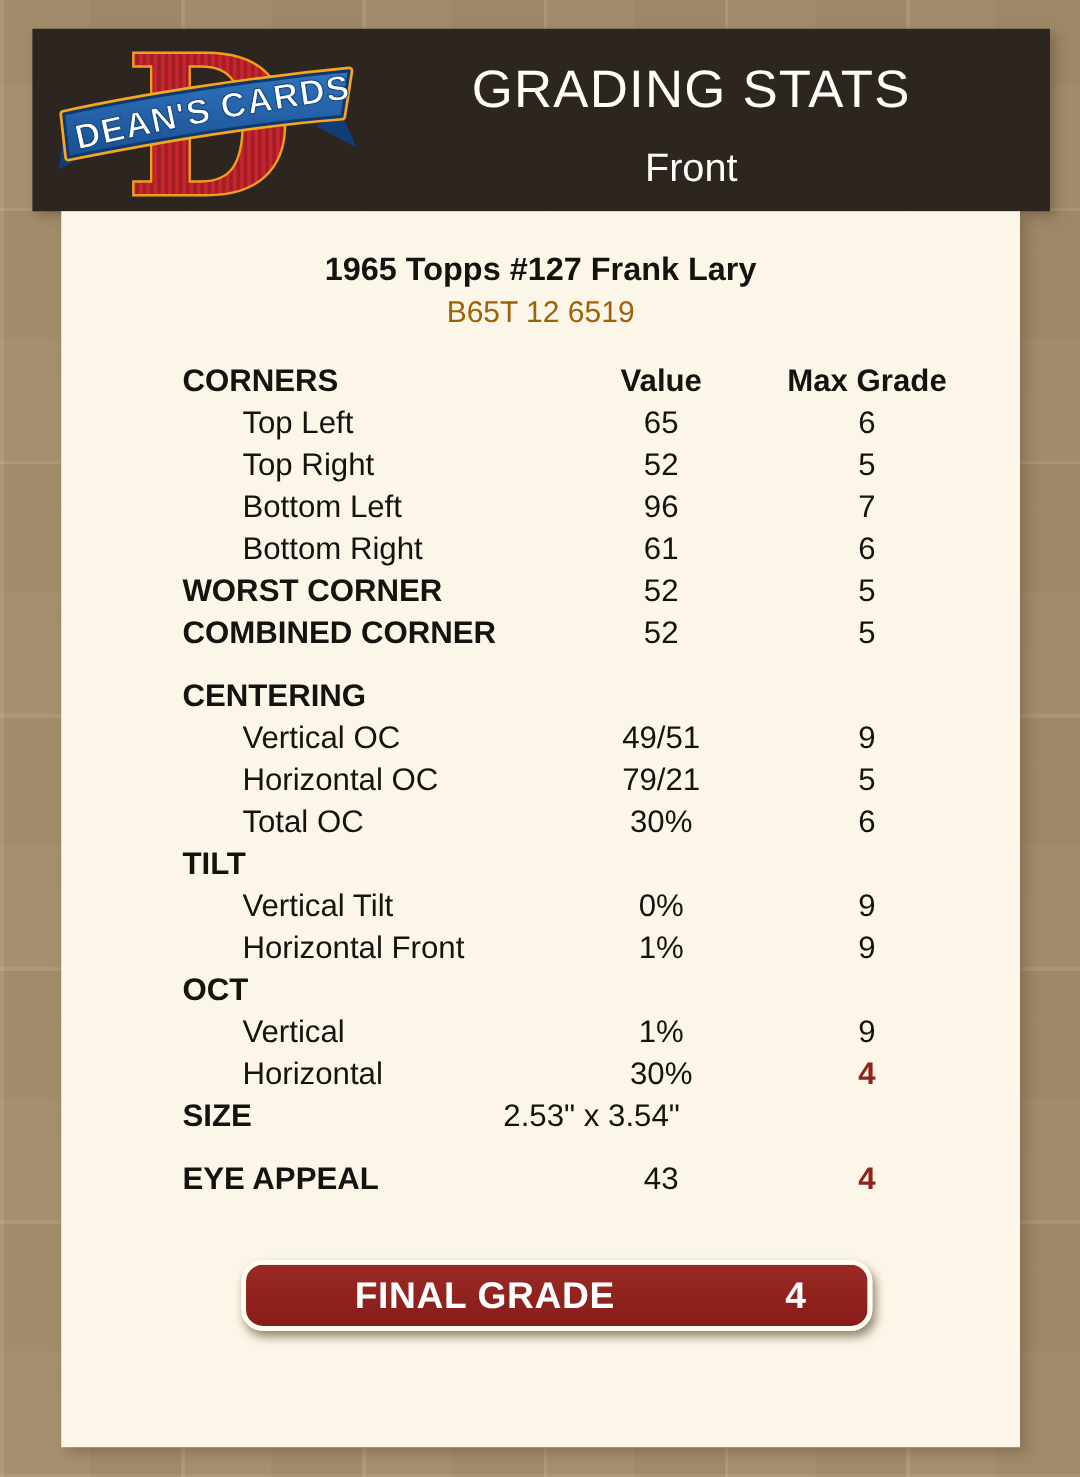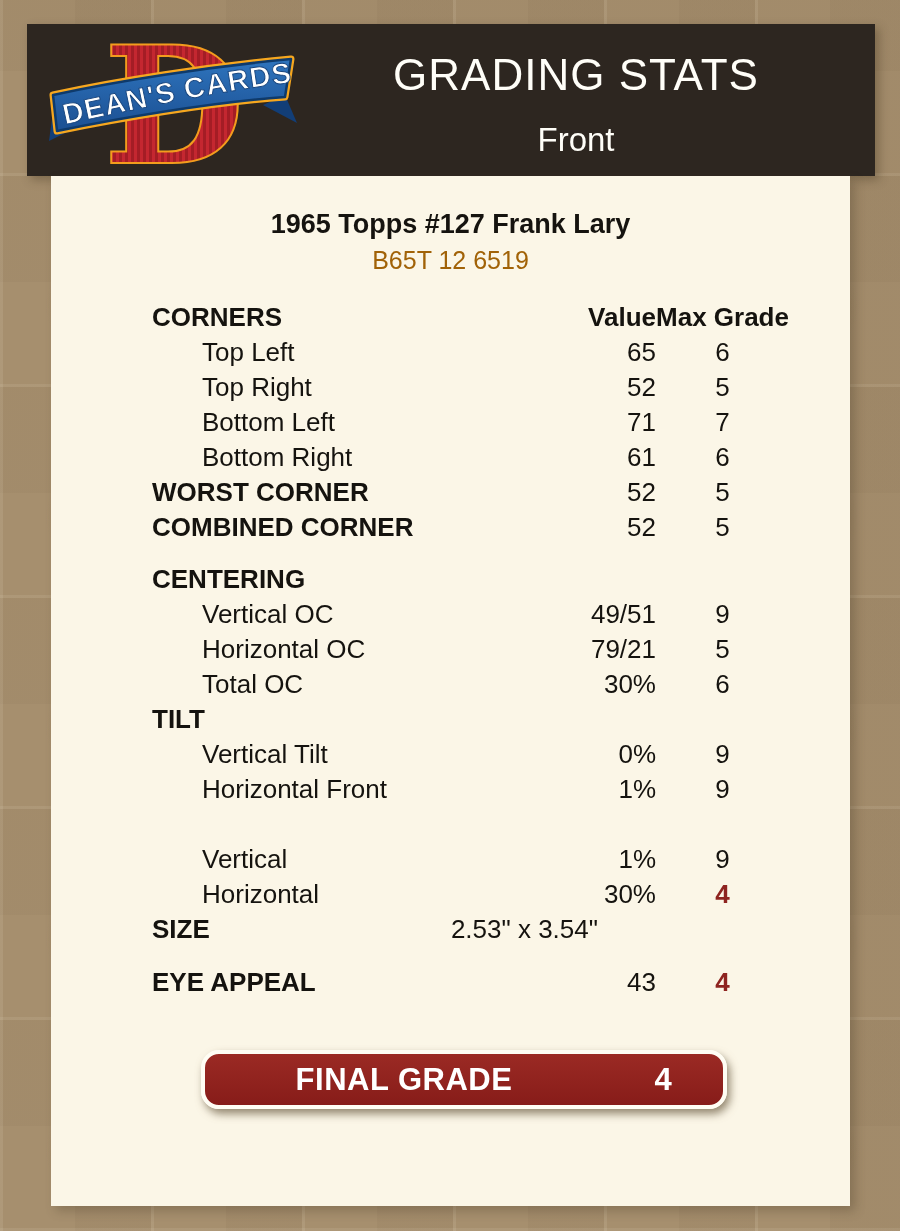--- a/index.html
+++ b/index.html
@@ -31,21 +31,21 @@
     background:#fbf6e7; color:#15130f;
     box-shadow:5px 5px 10px rgba(70,55,35,.30);
   }
   .cardhead { text-align:center; padding-top:30px; }
   .card-title { font-size:27px; line-height:36px; font-weight:bold; }
   .card-code  { font-size:25px; line-height:36px; font-weight:400; color:#a16207; }
 
   .gtable { margin-top:22px; margin-left:101px; width:637px; }
   .trow { display:grid; grid-template-columns:294px 210px 133px; height:35px; line-height:35px; font-size:26px; }
   .cell-label { text-align:left; white-space:nowrap; }
-  .cell-value { text-align:right; }
+  .cell-value { text-align:center; }
   .cell-grade { text-align:center; }
   .bold { font-weight:bold; }
   .indent { padding-left:50px; }
   .red { color:#8e2420; font-weight:bold; }
   .spacer17 { height:17px; }
   .spacer18 { height:18px; }
   .size-value { transform:translateX(-58px); }
 
   .final-btn {
     margin:50px 0 0 150px; width:526px; height:59px;
@@ -114,21 +114,21 @@
       <div class="cell-value">65</div>
       <div class="cell-grade">6</div>
     </div>
     <div class="trow">
       <div class="cell-label indent">Top Right</div>
       <div class="cell-value">52</div>
       <div class="cell-grade">5</div>
     </div>
     <div class="trow">
       <div class="cell-label indent">Bottom Left</div>
-      <div class="cell-value">71</div>
+      <div class="cell-value">96</div>
       <div class="cell-grade">7</div>
     </div>
     <div class="trow">
       <div class="cell-label indent">Bottom Right</div>
       <div class="cell-value">61</div>
       <div class="cell-grade">6</div>
     </div>
 
     <div class="trow">
       <div class="cell-label bold">WORST CORNER</div>
@@ -174,20 +174,21 @@
       <div class="cell-value">0%</div>
       <div class="cell-grade">9</div>
     </div>
     <div class="trow">
       <div class="cell-label indent">Horizontal Front</div>
       <div class="cell-value">1%</div>
       <div class="cell-grade">9</div>
     </div>
 
     <div class="trow">
+      <div class="cell-label bold">OCT</div>
       <div class="cell-value"></div>
         <div class="cell-grade"></div>
     </div>
     <div class="trow">
       <div class="cell-label indent">Vertical</div>
       <div class="cell-value">1%</div>
       <div class="cell-grade">9</div>
     </div>
     <div class="trow">
       <div class="cell-label indent">Horizontal</div>

